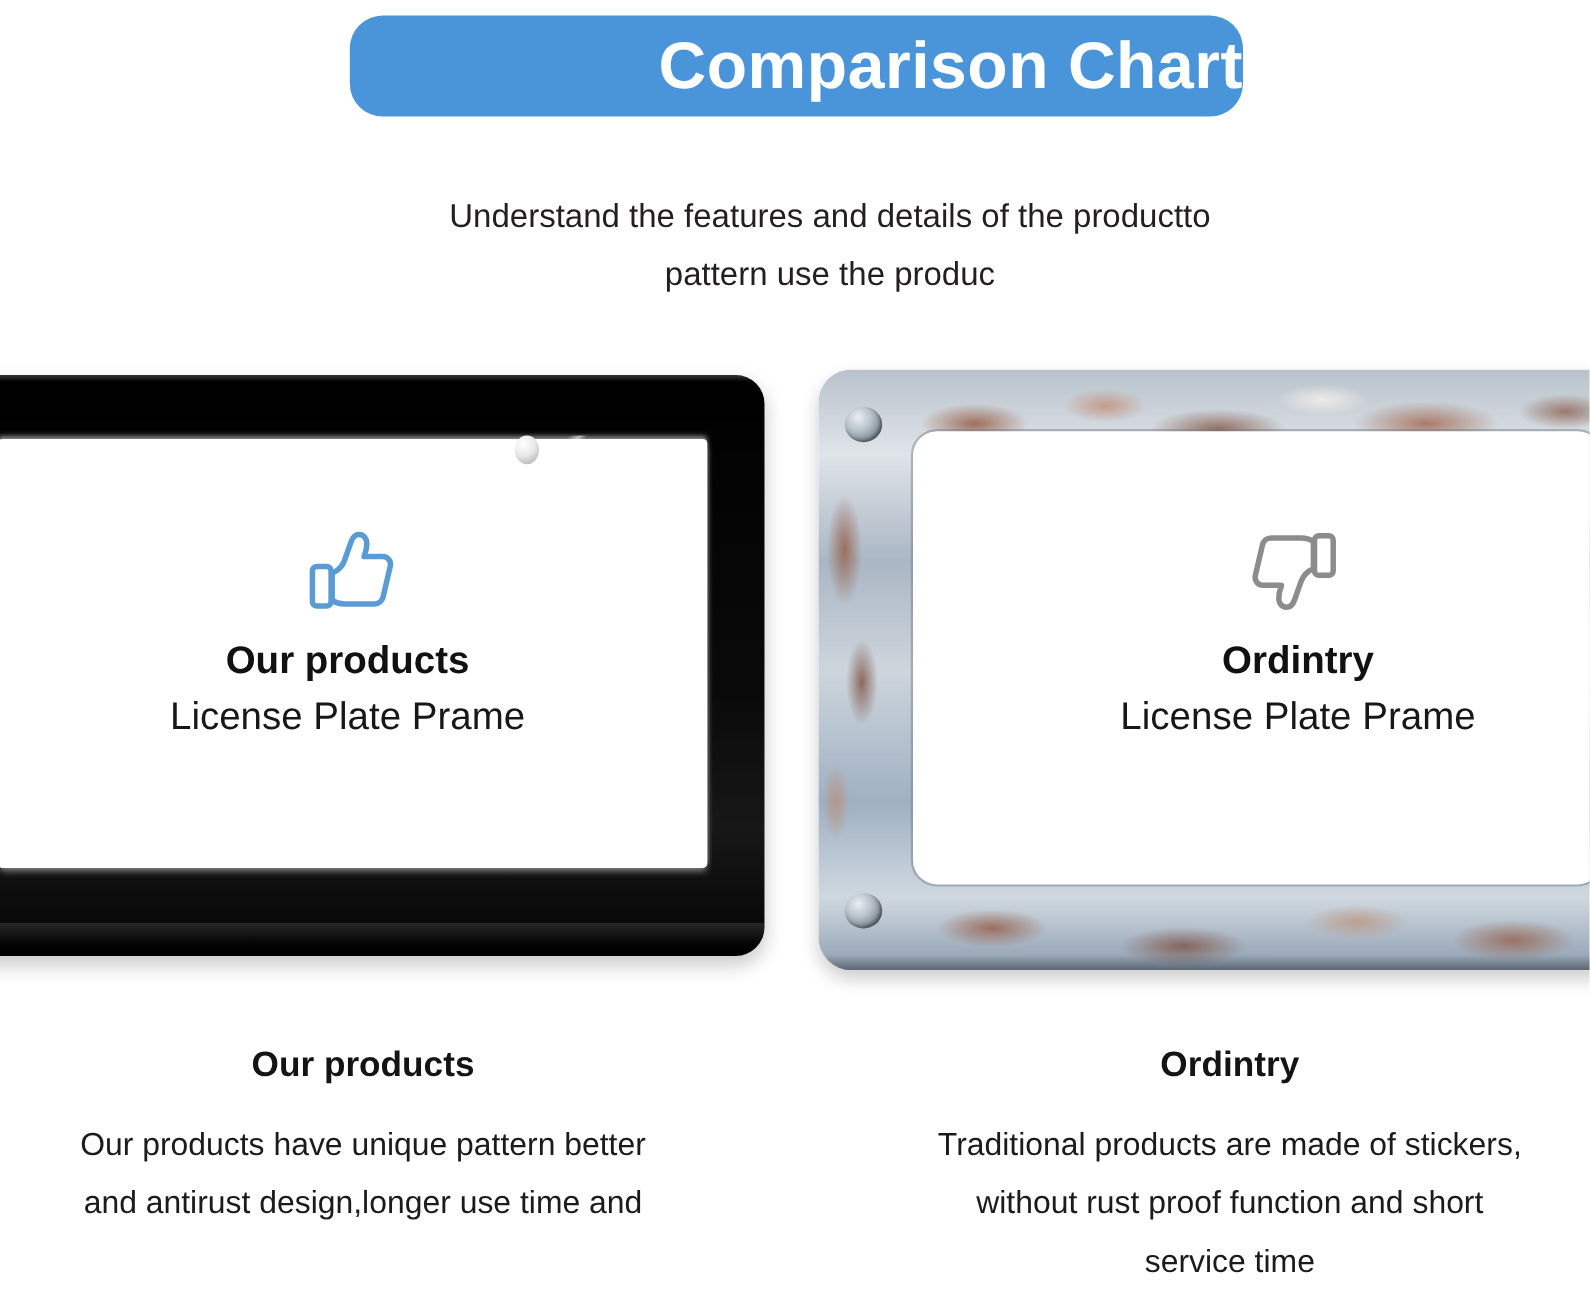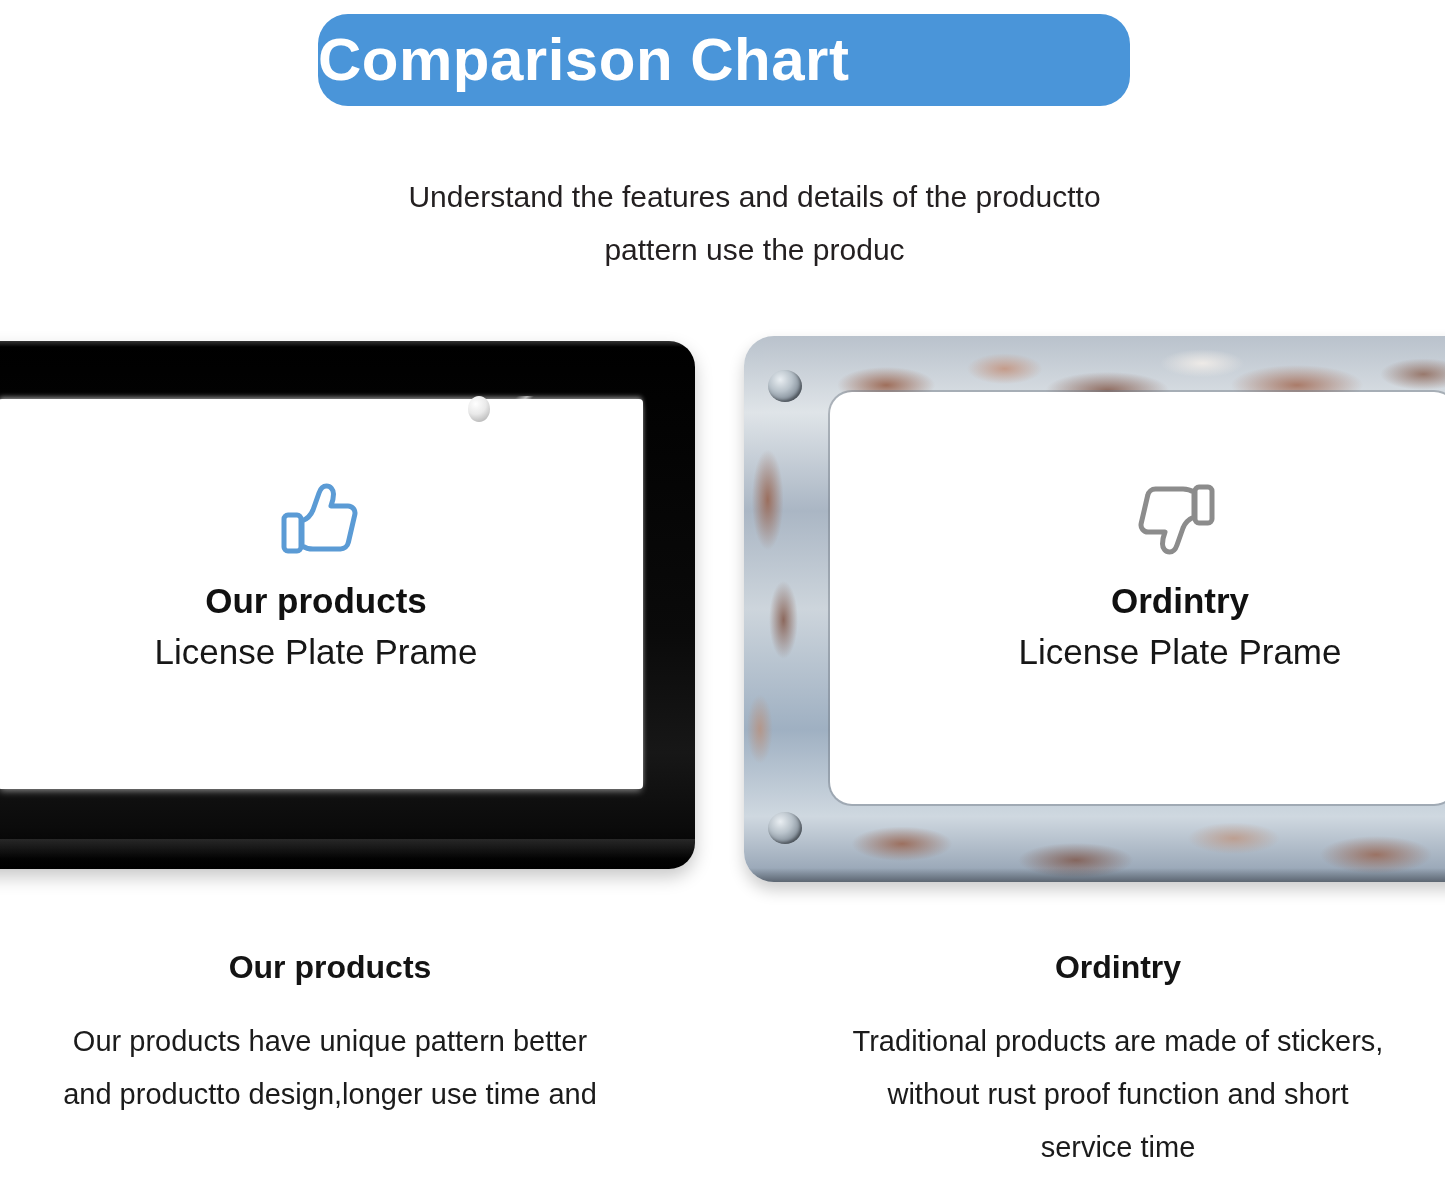--- a/index.html
+++ b/index.html
@@ -20,21 +20,21 @@
   .title-banner {
     position: absolute;
     left: 318px;
     top: 14px;
     width: 812px;
     height: 92px;
     background: #4a95d9;
     border-radius: 30px;
     display: flex;
     align-items: center;
-    justify-content: flex-start;
+    justify-content: flex-end;
   }
   .title-text {
     color: #ffffff;
     font-size: 60px;
     font-weight: bold;
     letter-spacing: 0.5px;
     line-height: 1;
     font-family: "Liberation Sans", sans-serif;
   }
 
@@ -287,21 +287,21 @@
     </div>
     <div class="panel-heading">Ordintry</div>
     <div class="panel-sub">License Plate Prame</div>
   </div>
 </div>
 
 <div class="desc left">
   <div class="desc-title">Our products</div>
   <div class="desc-body">
     <span class="line">Our products have unique pattern better</span>
-    <span class="line">and productto design,longer use time and</span>
+    <span class="line">and antirust design,longer use time and</span>
   </div>
 </div>
 
 <div class="desc right">
   <div class="desc-title">Ordintry</div>
   <div class="desc-body">
     <span class="line">Traditional products are made of stickers,</span>
     <span class="line">without rust proof function and short</span>
     <span class="line">service time</span>
   </div>

